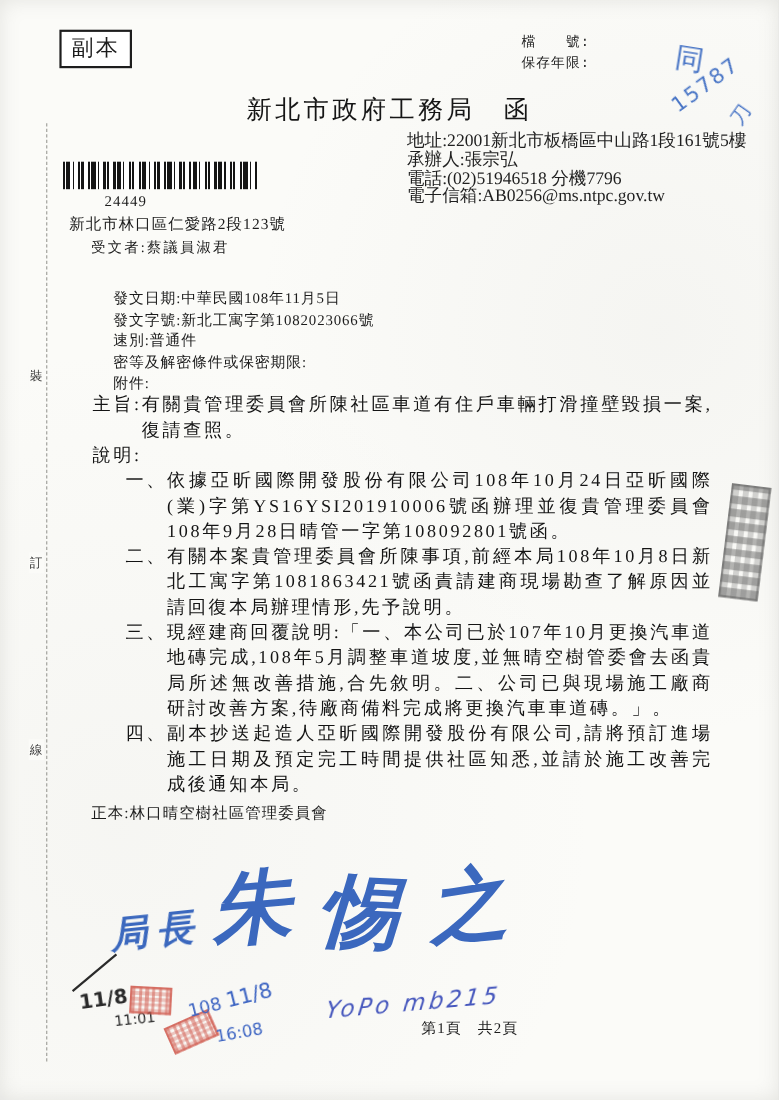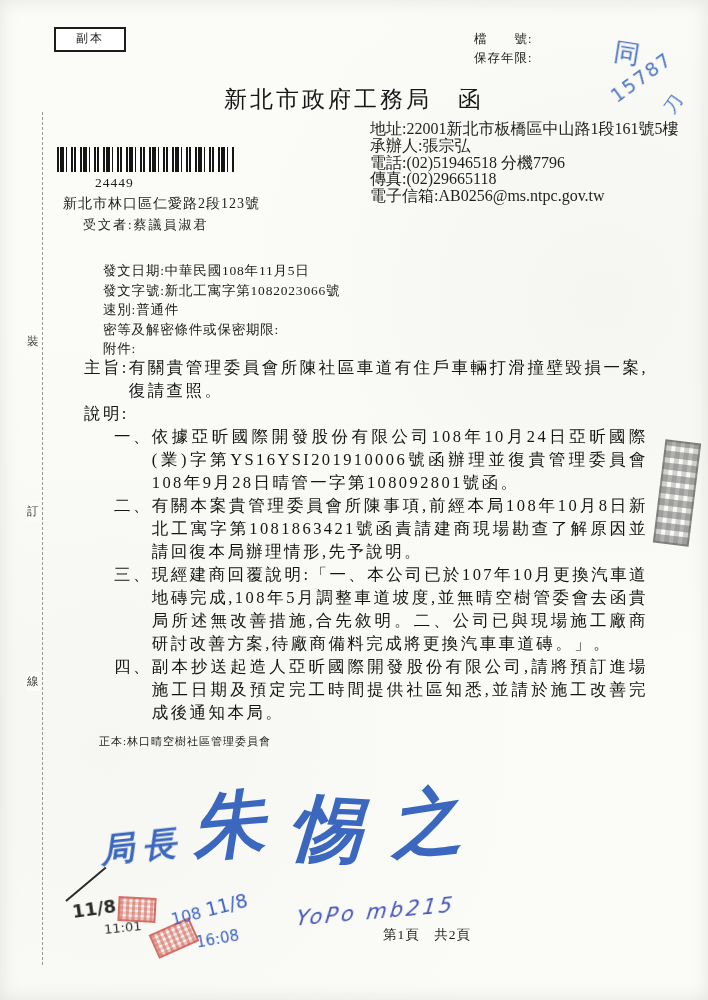--- a/index.html
+++ b/index.html
@@ -10,25 +10,25 @@
       radial-gradient(circle at 15% 75%, rgba(200,200,195,.10), transparent 45%),
       #fbfbf8;
     overflow:hidden;
     font-family:"Liberation Serif","DejaVu Serif",serif;
     color:#1c1c1c;
     box-shadow:inset 0 0 18px rgba(120,120,115,.18);
   }
   .abs{position:absolute;}
 
   
-  .copy-box{left:54px;top:27px;border:2px solid #1d1d1d;padding:1px 20px 3px;
-    font-size:12px;letter-spacing:2px;background:#fff;}
-
-  
-  .archive{left:474px;top:30px;font-size:12.5px;line-height:19px;letter-spacing:1px;color:#222;}
+  .copy-box{left:54px;top:27px;border:2px solid #1d1d1d;padding:1px 9px 3px;
+    font-size:20px;letter-spacing:2px;background:#fff;}
+
+  
+  .archive{left:474px;top:30px;font-size:12.5px;line-height:19px;letter-spacing:1px;color:#222;font-family:Liberation Mono, monospace;}
 
   
   .hw-blue{color:#4a76c6;font-family:"DejaVu Sans",sans-serif;}
   .hw-tr-char{left:614px;top:36px;font-size:26px;transform:rotate(9deg);filter:blur(.3px);}
   .hw-tr-num{left:606px;top:66px;font-size:19px;transform:rotate(-36deg);letter-spacing:2px;filter:blur(.3px);}
   .hw-tr-tail{left:664px;top:92px;font-size:18px;transform:rotate(-55deg);filter:blur(.3px);}
 
   .doc-title{left:0;top:84px;width:708px;text-align:center;font-size:23px;
     letter-spacing:3px;font-weight:500;color:#161616;}
 
@@ -52,21 +52,21 @@
   
   .body-block{left:84px;top:356px;width:564px;font-size:16.5px;line-height:23px;
     letter-spacing:2.4px;color:#141414;}
   .row{display:flex;}
   .row .lbl{flex:none;}
   .row .txt{flex:1;text-align:justify;}
   .item{display:flex;margin-left:30px;}
   .item .no{flex:none;}
   .item .txt{flex:1;text-align:justify;}
 
-  .cc-block{left:99px;top:731px;font-size:11px;line-height:20px;letter-spacing:1px;text-align:center;}
+  .cc-block{left:83px;top:731px;font-size:14px;line-height:20px;letter-spacing:1px;text-align:center;}
 
   
   .sig{color:#3b68be;}
   .sig-title{left:100px;top:824px;font-size:34px;font-weight:700;font-style:italic;
     transform:rotate(-6deg);letter-spacing:8px;filter:blur(.3px);}
   .sig-name{left:192px;top:778px;display:flex;gap:26px;font-size:72px;font-weight:700;
     font-style:italic;filter:blur(.3px);}
   .sig-name span:nth-child(1){transform:rotate(-5deg);}
   .sig-name span:nth-child(2){transform:rotate(3deg) translateY(4px);}
   .sig-name span:nth-child(3){transform:rotate(-9deg) translateY(-2px);}
@@ -125,21 +125,20 @@
   <div class="abs hw-blue hw-tr-char">同</div>
   <div class="abs hw-blue hw-tr-num">15787</div>
   <div class="abs hw-blue hw-tr-tail">刀</div>
 
   <div class="abs doc-title">新北市政府工務局　函</div>
 
   <div class="abs contact">
     <div>地址:22001新北市板橋區中山路1段161號5樓</div>
     <div>承辦人:張宗弘</div>
     <div>電話:(02)51946518 分機7796</div>
-    <div>傳真:(02)29665118</div>
     <div>電子信箱:AB0256@ms.ntpc.gov.tw</div>
   </div>
 
   <div class="abs barcode"></div>
   <div class="abs barcode-num">24449</div>
   <div class="abs rec-addr">新北市林口區仁愛路2段123號</div>
   <div class="abs recipient">受文者:蔡議員淑君</div>
 
   <div class="abs meta">
     <div>發文日期:中華民國108年11月5日</div>

